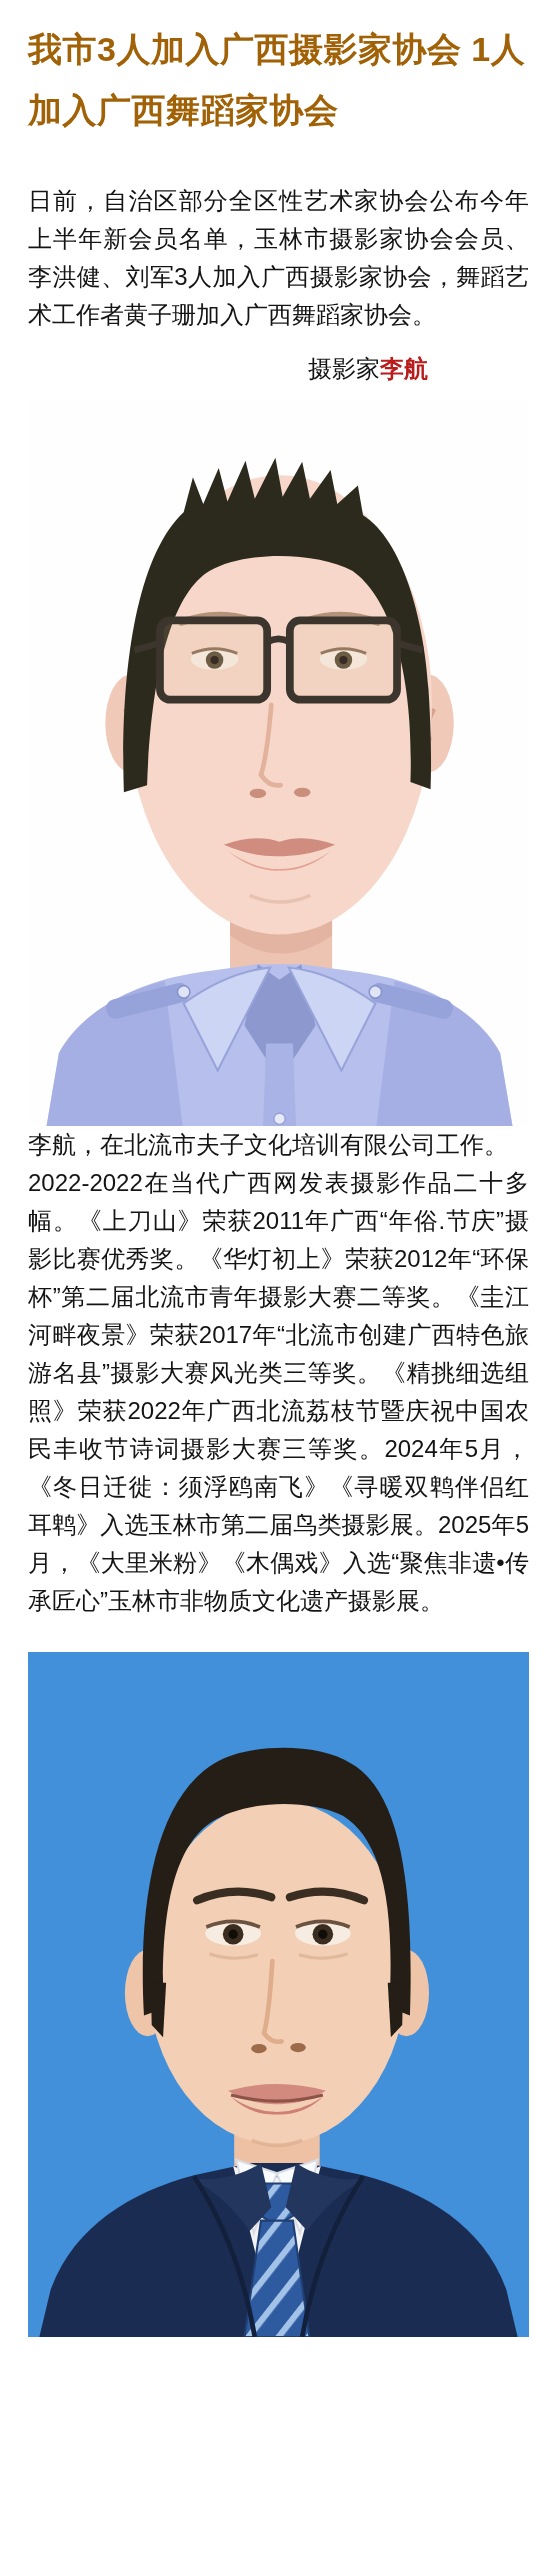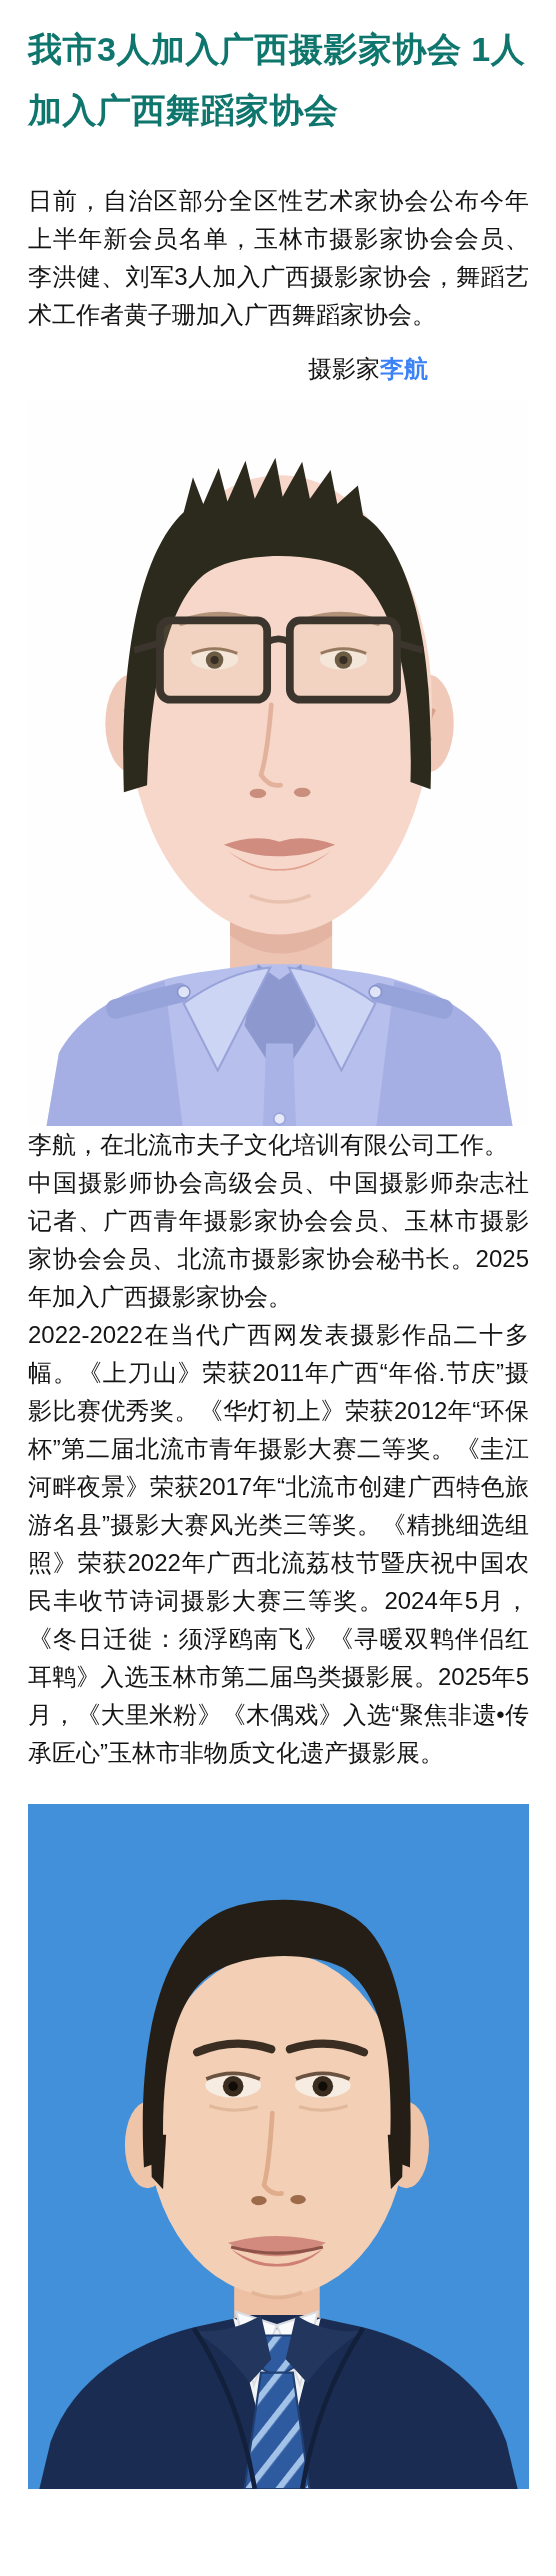--- a/index.html
+++ b/index.html
@@ -11,39 +11,39 @@
     overflow:hidden;
     font-family:"Liberation Sans","DejaVu Sans",sans-serif;
     color:#111111;
   }
   .content{padding:0 28px;width:501px;}
   h1.title{
     margin:18.5px 0 0 0;
     font-size:34px;
     line-height:61px;
     font-weight:bold;
-    color:#0f766e;
+    color:#a16207;
     letter-spacing:0.5px;
   }
   p.body{
     margin:0;
     font-size:24px;
     line-height:38px;
     letter-spacing:0;
     color:#141414;
     text-align:justify;
   }
   p.intro{margin-top:41px;}
   .caption{
     font-size:24px;
     line-height:38px;
     color:#141414;
     white-space:nowrap;
   }
-  .caption b{font-weight:bold;color:#3b82f6;}
+  .caption b{font-weight:bold;color:#b91c1c;}
   .caption.cap1{margin-top:16.5px;padding-left:280px;}
   .caption.cap2{margin-top:67px;padding-left:306px;}
   figure.photo{margin:0;padding:0;display:block;}
   figure.photo1{margin-top:12.4px;width:501px;height:726px;background:#ffffff;}
   figure.photo2{margin-top:32px;width:501px;height:685px;background:#4190d9;}
   figure.photo svg{display:block;width:100%;height:100%;}
   .bio1-first{margin-top:46px;}
 </style>
 </head>
 <body>
@@ -133,21 +133,20 @@
           <circle cx="304" cy="1167" r="12" fill="#dfe4f7" stroke="#8793cb" stroke-width="3"></circle>
         </g>
         <g transform="rotate(14 744 1166)">
           <rect x="662" y="1148" width="164" height="38" rx="17" fill="#96a2da"></rect>
           <circle cx="672" cy="1167" r="12" fill="#dfe4f7" stroke="#8793cb" stroke-width="3"></circle>
         </g>
       </svg>
     </figure>
 
     <p class="body bio1-first">李航，在北流市夫子文化培训有限公司工作。</p>
-    <p class="body">中国摄影师协会高级会员、中国摄影师杂志社记者、广西青年摄影家协会会员、玉林市摄影家协会会员、北流市摄影家协会秘书长。2025年加入广西摄影家协会。</p>
     <p class="body">2022-2022在当代广西网发表摄影作品二十多幅。《上刀山》荣获2011年广西“年俗.节庆”摄影比赛优秀奖。《华灯初上》荣获2012年“环保杯”第二届北流市青年摄影大赛二等奖。《圭江河畔夜景》荣获2017年“北流市创建广西特色旅游名县”摄影大赛风光类三等奖。《精挑细选组照》荣获2022年广西北流荔枝节暨庆祝中国农民丰收节诗词摄影大赛三等奖。2024年5月，《冬日迁徙：须浮鸥南飞》《寻暖双鹎伴侣红耳鹎》入选玉林市第二届鸟类摄影展。2025年5月，《大里米粉》《木偶戏》入选“聚焦非遗•传承匠心”玉林市非物质文化遗产摄影展。</p>
 
 
     <figure class="photo photo2">
 
       <svg viewBox="0 0 972 1330" preserveAspectRatio="none">
         <defs>
           <pattern id="tieStripe" width="46" height="46" patternUnits="userSpaceOnUse" patternTransform="rotate(38)">
             <rect width="46" height="46" fill="#2e5aa0"></rect>
             <rect x="0" y="0" width="12" height="46" fill="#a3c2e8"></rect>

